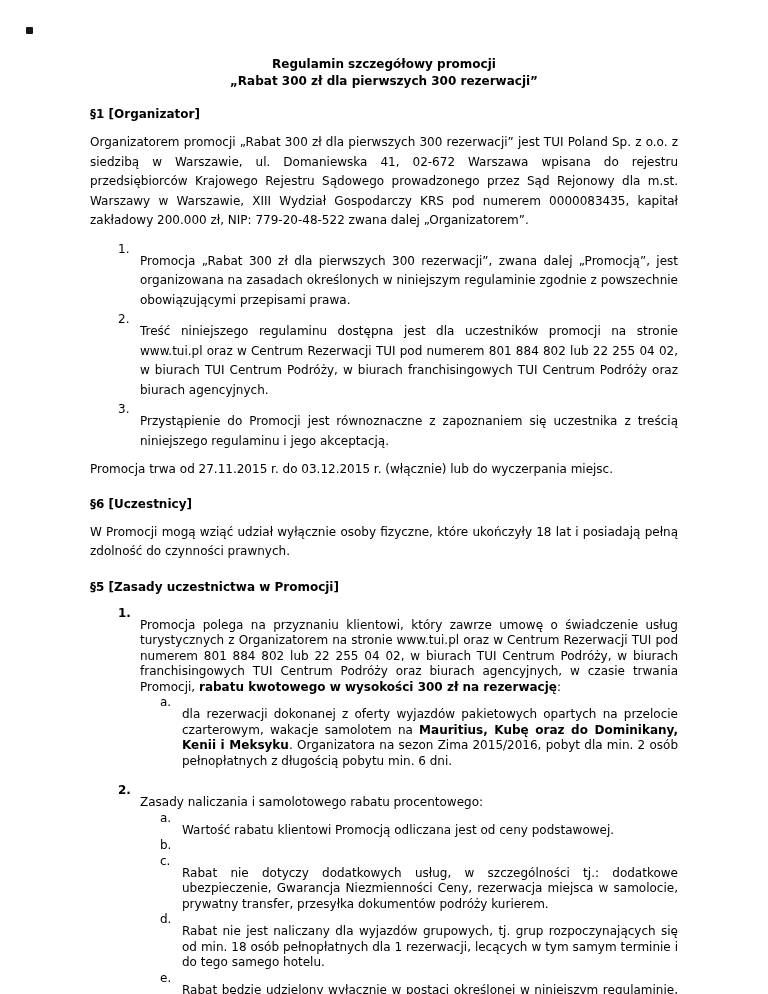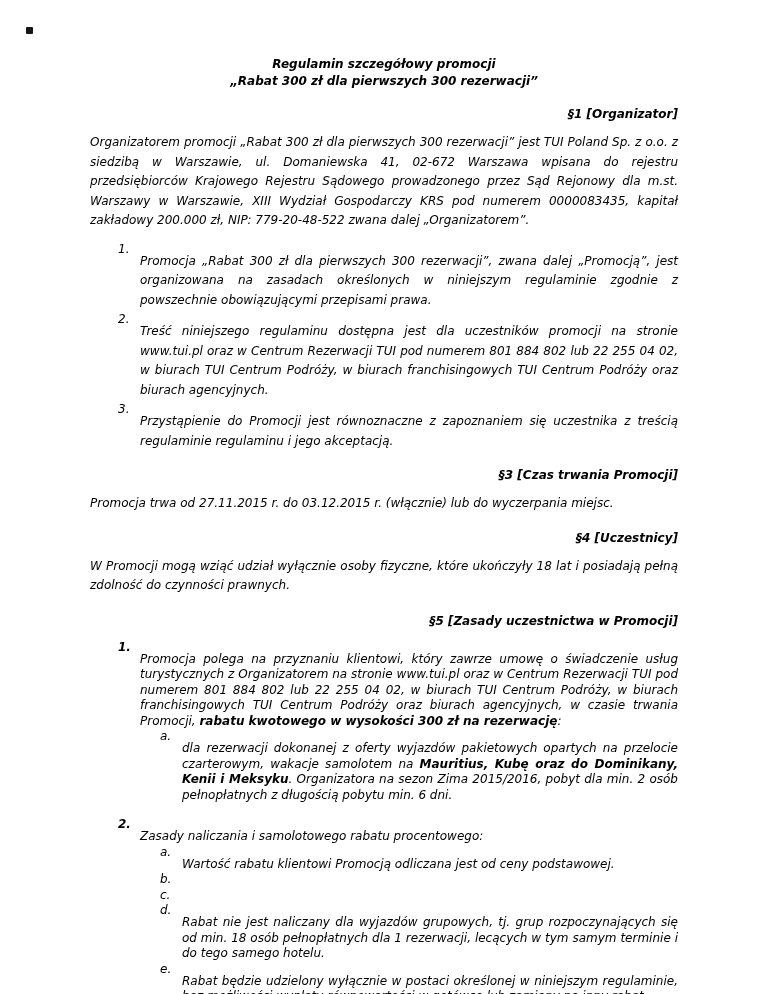--- a/index.html
+++ b/index.html
@@ -11,38 +11,37 @@
     color: #000000;
     font-family: "DejaVu Sans", "Liberation Sans", sans-serif;
     font-size: 12px;
     overflow: hidden;
   }
   .page {
     position: relative;
     width: 768px;
     height: 884px;
     padding: 56px 90px 30px 90px;
-    font-style: italic;
   }
   .artifact {
     position: absolute;
     left: 26px;
     top: 27px;
     width: 7px;
     height: 7px;
     background: #161616;
     border-radius: 1px;
   }
   .doc-title div {
     text-align: center;
     font-weight: 700;
     line-height: 17px;
   }
   .heading {
-    text-align: right;
+    text-align: left;
     font-weight: 700;
     line-height: 19px;
     margin: 15px 0 9px 0;
   }
   .heading.tight-top { margin-top: 16px; }
   .para {
     margin: 0 0 9px 0;
     text-align: justify;
     line-height: 19.5px;
   }
@@ -74,28 +73,27 @@
     <div class="li lvl1">
       <span class="li-marker">1.</span>
       <div class="li-text">Promocja „Rabat 300 zł dla pierwszych 300 rezerwacji”, zwana dalej „Promocją”, jest organizowana na zasadach określonych w niniejszym regulaminie zgodnie z powszechnie obowiązującymi przepisami prawa.</div>
     </div>
     <div class="li lvl1">
       <span class="li-marker">2.</span>
       <div class="li-text">Treść niniejszego regulaminu dostępna jest dla uczestników promocji na stronie www.tui.pl oraz w Centrum Rezerwacji TUI pod numerem 801 884 802 lub 22 255 04 02, w biurach TUI Centrum Podróży, w biurach franchisingowych TUI Centrum Podróży oraz biurach agencyjnych.</div>
     </div>
     <div class="li lvl1">
       <span class="li-marker">3.</span>
-      <div class="li-text">Przystąpienie do Promocji jest równoznaczne z zapoznaniem się uczestnika z treścią regulaminie regulaminu i jego akceptacją.</div>
+      <div class="li-text">Przystąpienie do Promocji jest równoznaczne z zapoznaniem się uczestnika z treścią niniejszego regulaminu i jego akceptacją.</div>
     </div>
   </div>
 
-  <div class="heading">§3 [Czas trwania Promocji]</div>
   <p class="para">Promocja trwa od 27.11.2015 r. do 03.12.2015 r. (włącznie) lub do wyczerpania miejsc.</p>
 
-  <div class="heading">§4 [Uczestnicy]</div>
+  <div class="heading">§6 [Uczestnicy]</div>
   <p class="para no-bottom">W Promocji mogą wziąć udział wyłącznie osoby fizyczne, które ukończyły 18 lat i posiadają pełną zdolność do czynności prawnych.</p>
 
   <div class="heading tight-top">§5 [Zasady uczestnictwa w Promocji]</div>
   <div class="list compact">
 
     <div class="li lvl1">
       <span class="li-marker bold">1.</span>
       <div class="li-text"><span>Promocja polega na przyznaniu klientowi, który zawrze umowę o świadczenie usług turystycznych z Organizatorem na stronie www.tui.pl oraz w Centrum Rezerwacji TUI pod numerem 801 884 802 lub 22 255 04 02, w biurach TUI Centrum Podróży, w biurach franchisingowych TUI Centrum Podróży oraz biurach agencyjnych, w czasie trwania Promocji, </span><b>rabatu kwotowego w wysokości 300 zł na rezerwację</b><span>:</span></div>
     </div>
 
@@ -111,20 +109,21 @@
 
     <div class="li lvl2">
       <span class="li-marker">a.</span>
       <div class="li-text">Wartość rabatu klientowi Promocją odliczana jest od ceny podstawowej.</div>
     </div>
     <div class="li lvl2">
       <span class="li-marker">b.</span>
     </div>
     <div class="li lvl2">
       <span class="li-marker">c.</span>
+      <div class="li-text">Rabat nie dotyczy dodatkowych usług, w szczególności tj.: dodatkowe ubezpieczenie, Gwarancja Niezmienności Ceny, rezerwacja miejsca w samolocie, prywatny transfer, przesyłka dokumentów podróży kurierem.</div>
     </div>
     <div class="li lvl2">
       <span class="li-marker">d.</span>
       <div class="li-text">Rabat nie jest naliczany dla wyjazdów grupowych, tj. grup rozpoczynających się od min. 18 osób pełnopłatnych dla 1 rezerwacji, lecących w tym samym terminie i do tego samego hotelu.</div>
     </div>
     <div class="li lvl2">
       <span class="li-marker">e.</span>
       <div class="li-text">Rabat będzie udzielony wyłącznie w postaci określonej w niniejszym regulaminie, bez możliwości wypłaty równowartości w gotówce lub zamiany na inny rabat.</div>
     </div>
   </div>

